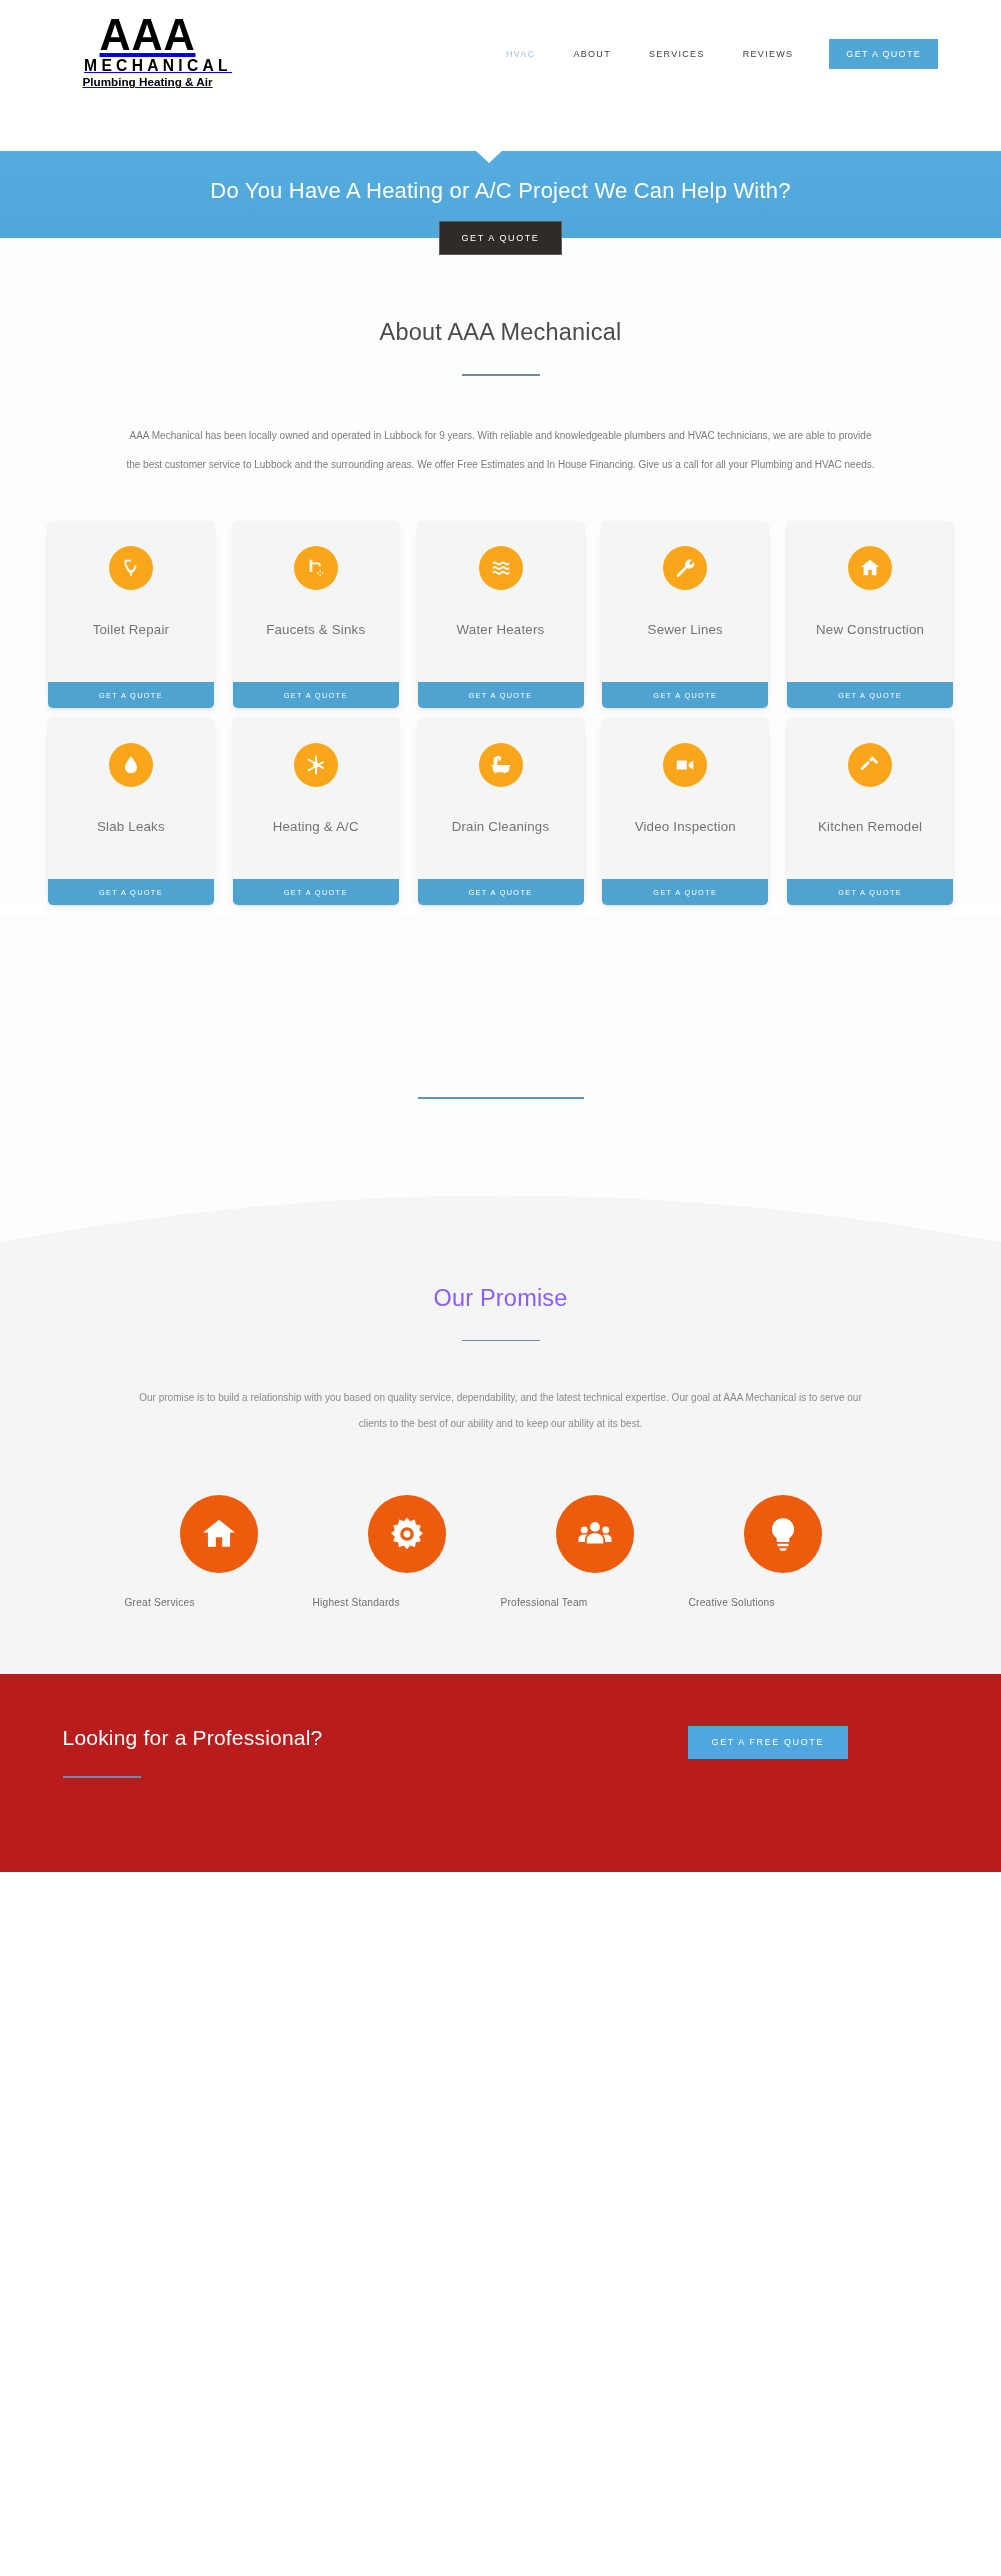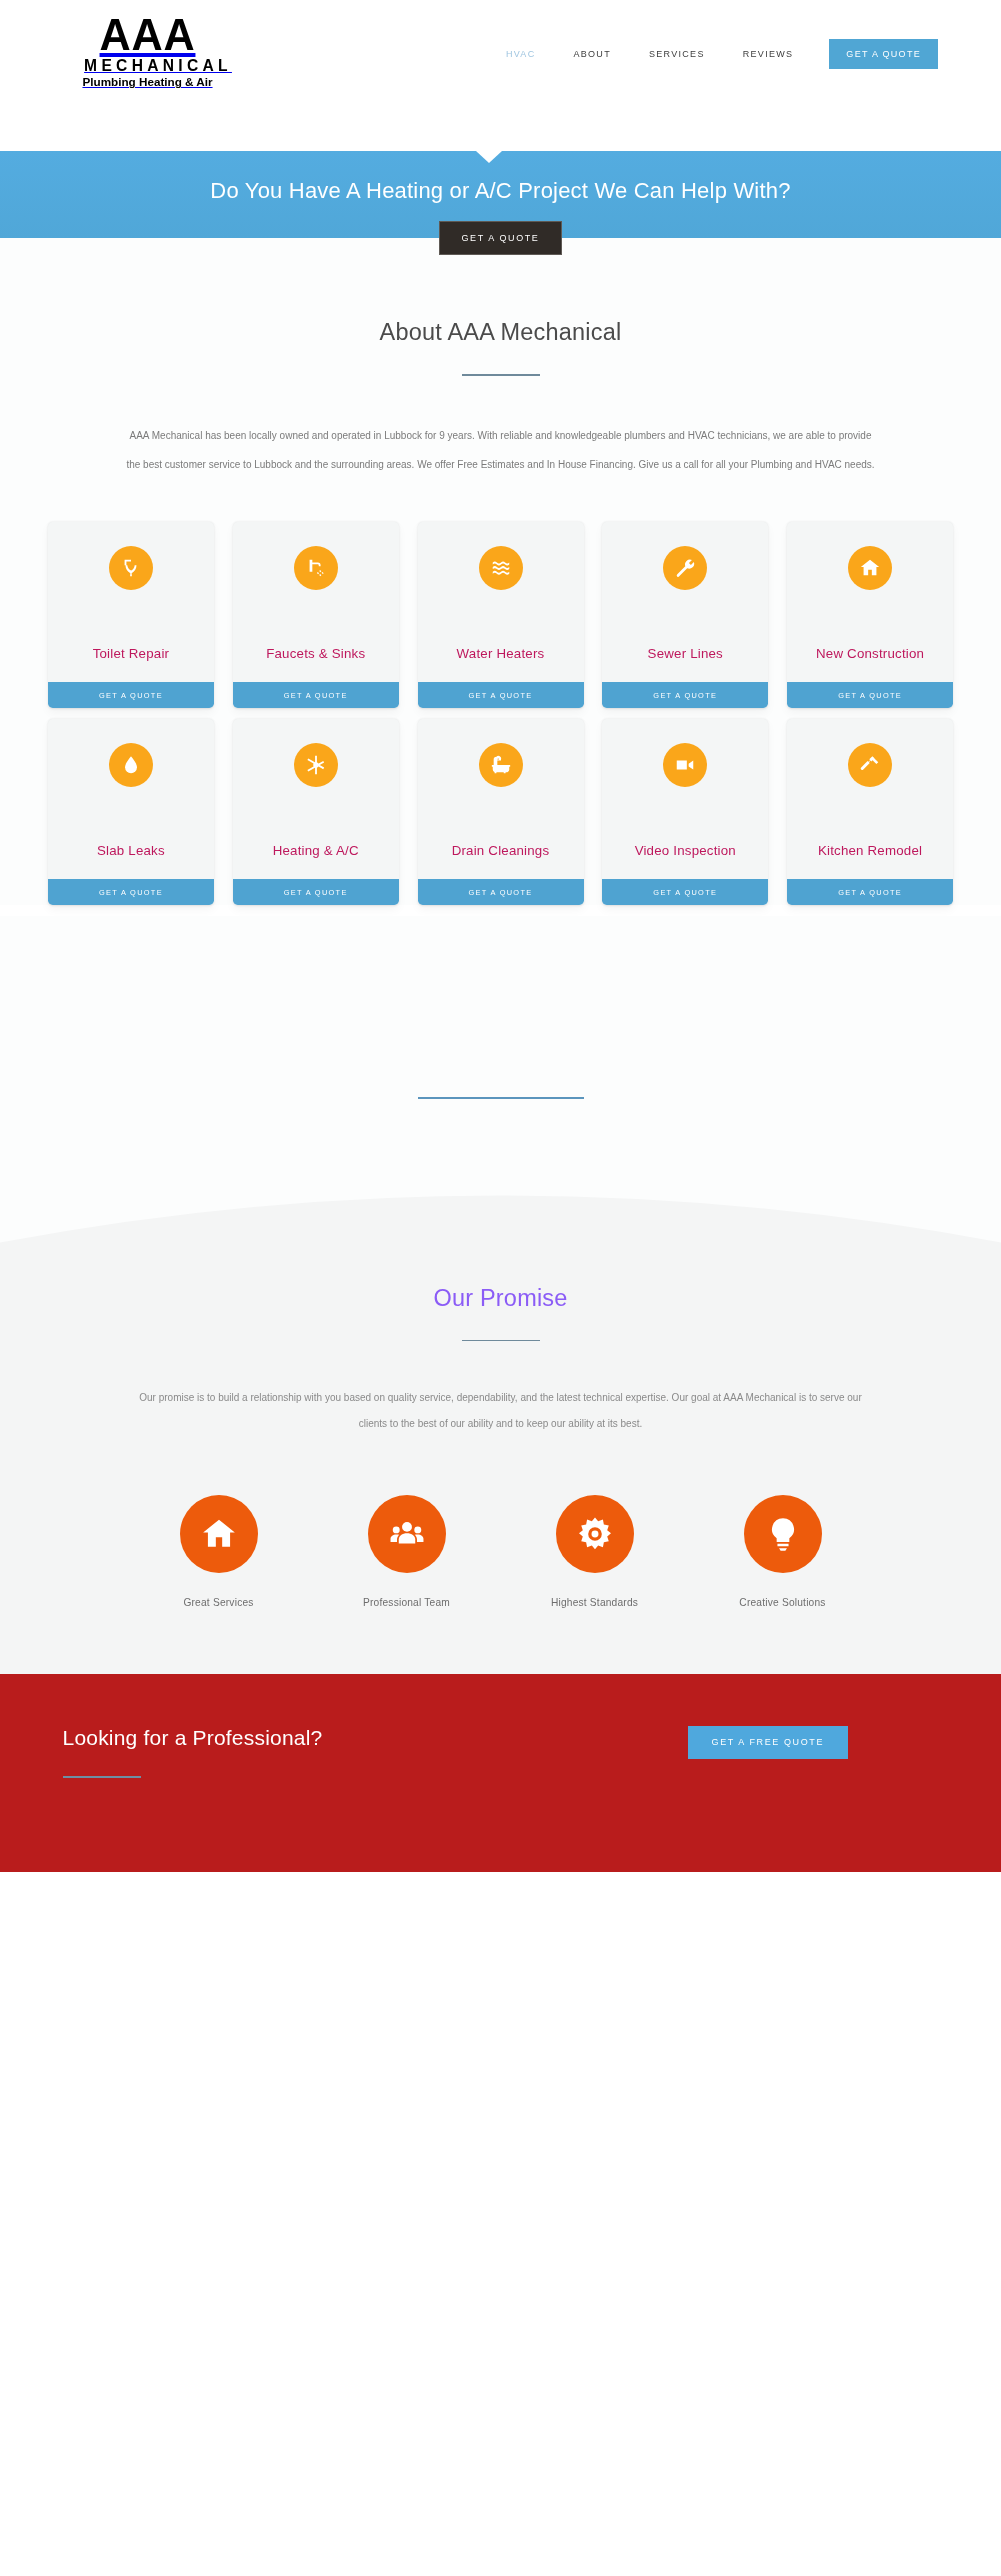--- a/index.html
+++ b/index.html
@@ -183,24 +183,24 @@
     width: 44px; height: 44px;
     border-radius: 50%;
     background: #faa61a;
     margin: 0 auto;
     display: flex;
     align-items: center;
     justify-content: center;
   }
   .card-icon svg { width: 22px; height: 22px; fill: #ffffff; }
   .card-title {
-    margin-top: 56px;
+    margin-top: 32px;
     font-size: 13.3px;
     font-weight: 300;
-    color: #be185d;
+    color: #737373;
     letter-spacing: 0.2px;
     padding: 0 4.7px;
     white-space: nowrap;
     text-align: center;
   }
   .card-cta {
     position: absolute;
     left: 0; right: 0; bottom: 0;
     background: #4fa3d1;
     color: #ffffff;
@@ -247,21 +247,21 @@
     line-height: 2.6;
     color: #8a8a8a;
     font-weight: 300;
   }
   .features {
     display: flex;
     justify-content: center;
     gap: 0px;
     margin-top: 58px;
   }
-  .feature { width: 188px; text-align: center; }
+  .feature { width: 188px; text-align: left; }
   .feature-circle {
     width: 78px; height: 78px;
     border-radius: 50%;
     background: #ed5b0c;
     margin: 0 auto;
     display: flex;
     align-items: center;
     justify-content: center;
   }
   .feature-circle svg { width: 38px; height: 38px; fill: #ffffff; }
@@ -483,43 +483,43 @@
           <svg viewBox="0 0 24 24">
               <path d="M12 3L2 11h3v9h5v-6h4v6h5v-9h3L12 3z"></path>
             </svg>
         </div>
         <div class="feature-label">Great Services</div>
       </div>
 
       <div class="feature">
         <div class="feature-circle">
           <svg viewBox="0 0 24 24">
+              <path d="M12 1.5l2 2.4 3-1 .6 3.1 3.1.6-1 3 2.4 2-2.4 2 1 3-3.1.6-.6 3.1-3-1-2 2.4-2-2.4-3 1-.6-3.1-3.1-.6 1-3-2.4-2 2.4-2-1-3 3.1-.6.6-3.1 3 1 2-2.4zm0 6.2a4.3 4.3 0 100 8.6 4.3 4.3 0 000-8.6zm0 2.1a2.2 2.2 0 110 4.4 2.2 2.2 0 010-4.4z"></path>
+            </svg>
+        </div>
+        <div class="feature-label">Highest Standards</div>
+      </div>
+
+      <div class="feature">
+        <div class="feature-circle">
+          <svg viewBox="0 0 24 24">
               <circle cx="12" cy="7.5" r="3.1"></circle>
               <circle cx="5.2" cy="9.4" r="2.2"></circle>
               <circle cx="18.8" cy="9.4" r="2.2"></circle>
               <path d="M12 11.6c-3 0-5.2 1.7-5.2 3.9V18h10.4v-2.5c0-2.2-2.2-3.9-5.2-3.9z"></path>
               <path d="M5.2 12.3c-2 0-3.6 1.2-3.6 2.7V17h4.1v-1.5c0-1.2.5-2.3 1.4-3.1-.6-.1-1.2-.1-1.9-.1z"></path>
               <path d="M18.8 12.3c-.7 0-1.3 0-1.9.1.9.8 1.4 1.9 1.4 3.1V17h4.1v-2c0-1.5-1.6-2.7-3.6-2.7z"></path>
             </svg>
         </div>
         <div class="feature-label">Professional Team</div>
       </div>
 
       <div class="feature">
         <div class="feature-circle">
           <svg viewBox="0 0 24 24">
-              <path d="M12 1.5l2 2.4 3-1 .6 3.1 3.1.6-1 3 2.4 2-2.4 2 1 3-3.1.6-.6 3.1-3-1-2 2.4-2-2.4-3 1-.6-3.1-3.1-.6 1-3-2.4-2 2.4-2-1-3 3.1-.6.6-3.1 3 1 2-2.4zm0 6.2a4.3 4.3 0 100 8.6 4.3 4.3 0 000-8.6zm0 2.1a2.2 2.2 0 110 4.4 2.2 2.2 0 010-4.4z"></path>
-            </svg>
-        </div>
-        <div class="feature-label">Highest Standards</div>
-      </div>
-
-      <div class="feature">
-        <div class="feature-circle">
-          <svg viewBox="0 0 24 24">
               <path d="M12 2a7 7 0 00-4 12.7V17h8v-2.3A7 7 0 0012 2zm-3.5 16.2h7v1.6h-7v-1.6zm1 2.8h5l-1 1.5h-3l-1-1.5z"></path>
             </svg>
         </div>
         <div class="feature-label">Creative Solutions</div>
       </div>
 
     </div>
   </section>
 </div>
 

